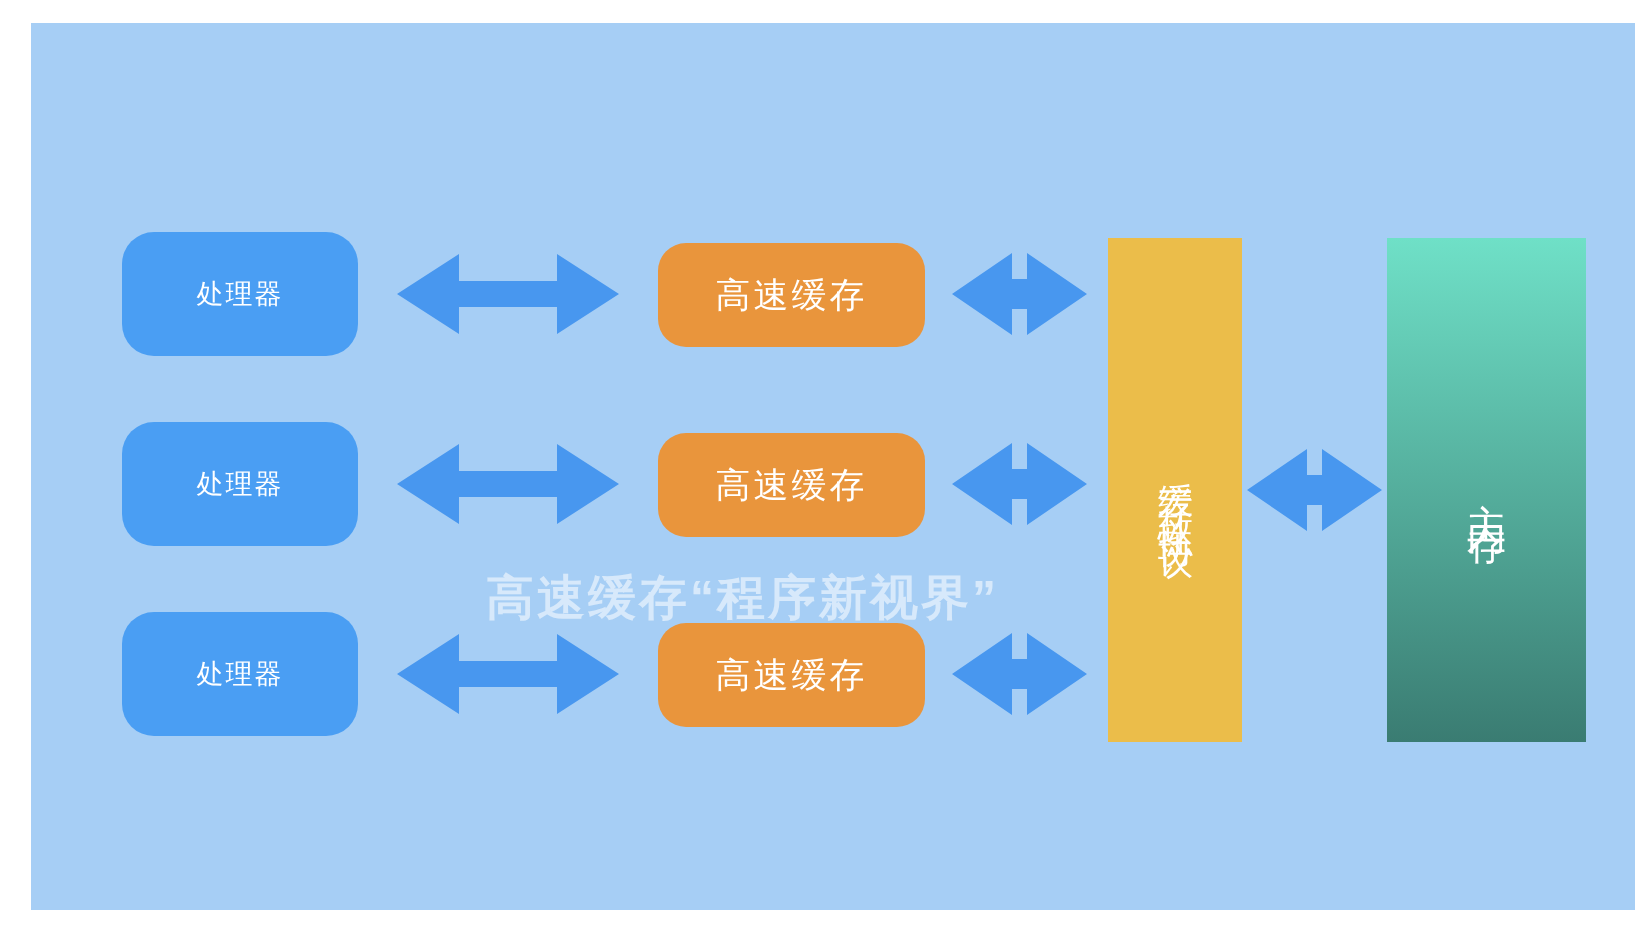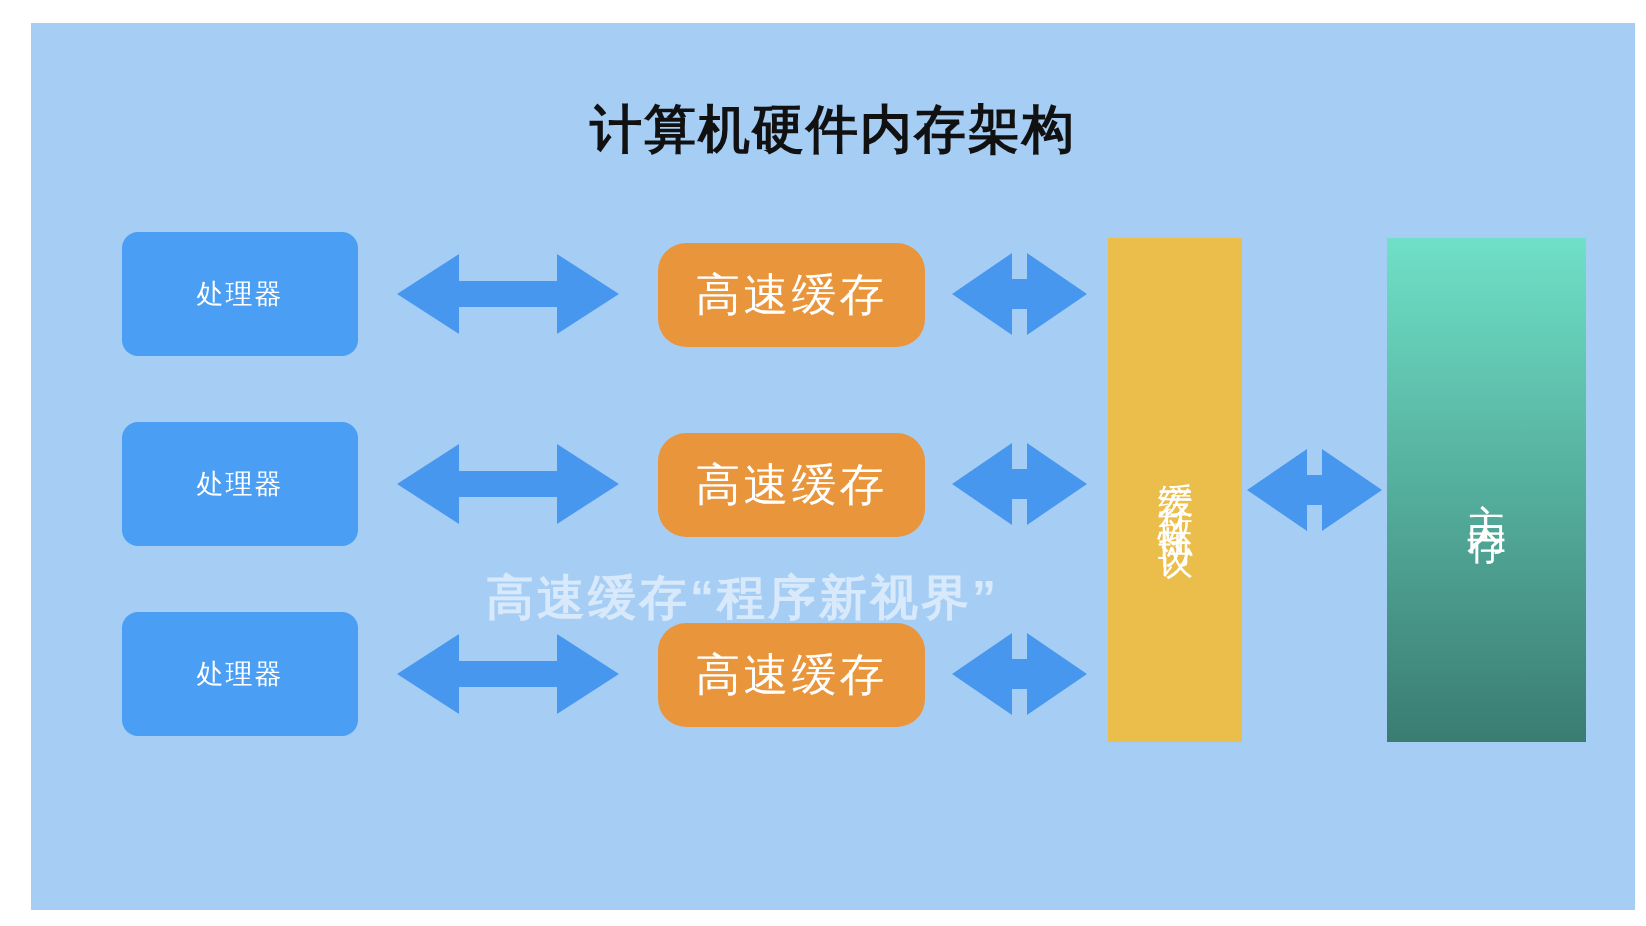--- a/index.html
+++ b/index.html
@@ -25,28 +25,28 @@
     font-size:48px;font-weight:600;
     color:var(--watermark-color,rgba(255,255,255,.55));
     letter-spacing:3px;white-space:nowrap;
     pointer-events:none;
   }
   .box{
     position:absolute;display:flex;align-items:center;justify-content:center;
     color:#fff;
   }
   .processor{
-    left:91px;width:236px;height:124px;border-radius:16px;
+    left:91px;width:236px;height:124px;border-radius:32px;
     background:var(--processor-fill,#4A9EF3);
     font-size:27px;font-weight:500;letter-spacing:2px;
   }
   .cache{
     left:627px;width:267px;height:104px;border-radius:28px;
     background:var(--cache-fill,#E9953C);
-    font-size:45px;font-weight:500;letter-spacing:3px;
+    font-size:35px;font-weight:500;letter-spacing:3px;
   }
   
   .r1.processor{top:209px}.r2.processor{top:399px}.r3.processor{top:589px}
   .r1.cache{top:220px}.r2.cache{top:410px}.r3.cache{top:600px}
   .arrow{position:absolute;}
   .arrow polygon{fill:var(--arrow-fill,#4897EF);}
   .long.r1{left:366px;top:231px}.long.r2{left:366px;top:421px}.long.r3{left:366px;top:611px}
   .short.r1{left:921px;top:230px}.short.r2{left:921px;top:420px}.short.r3{left:921px;top:610px}
   .mem-arrow{left:1216px;top:426px}
   .tall{
@@ -67,21 +67,20 @@
   }
   .protocol .vtext{font-size:35px;letter-spacing:10px;font-weight:500;}
   .memory .vtext{font-size:39px;letter-spacing:12px;font-weight:500;}
 </style>
 </head>
 <body>
 
 <div class="page">
   <div class="canvas">
 
-    <h1 class="title">计算机硬件内存架构</h1>
 
     <div class="watermark">高速缓存“程序新视界”</div>
 
     <div class="box processor r1">
       <span>处理器</span>
     </div>
     <svg class="arrow long r1" width="222" height="80" viewBox="0 0 222 80">
       <polygon points="0,40 62,0 62,27 160,27 160,0 222,40 160,80 160,53 62,53 62,80"></polygon>
     </svg>
     <div class="box cache r1">

